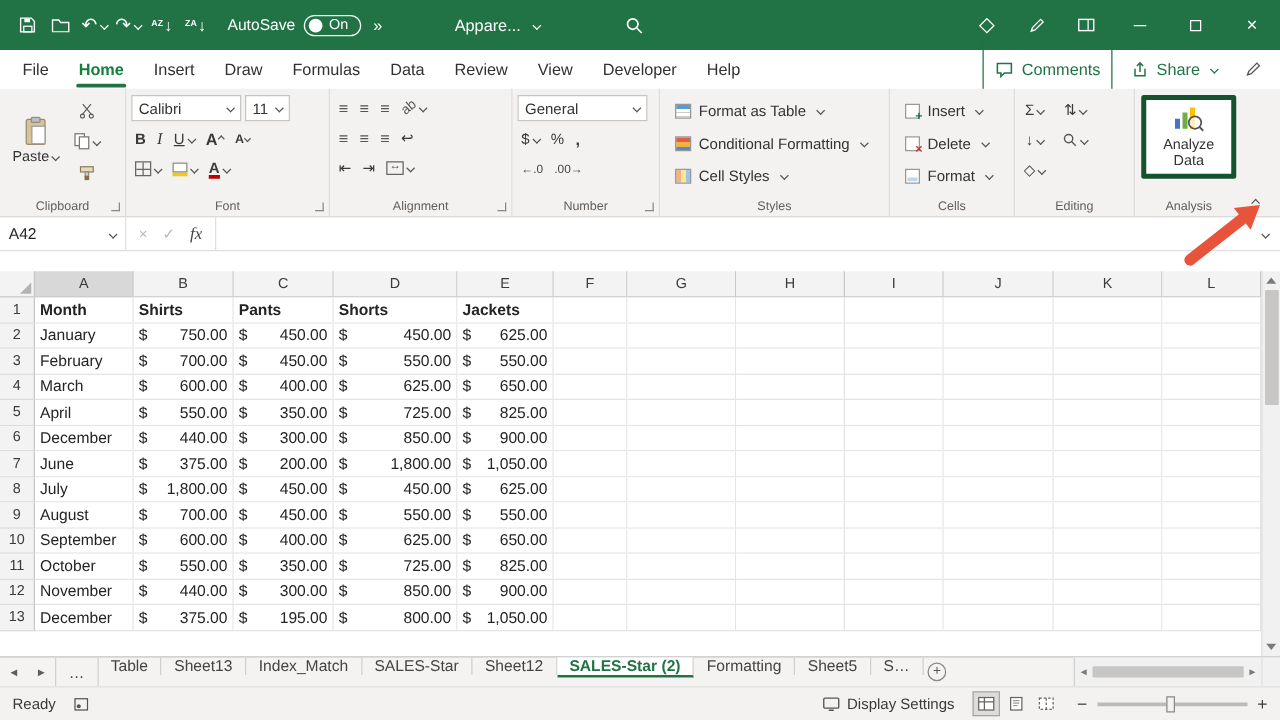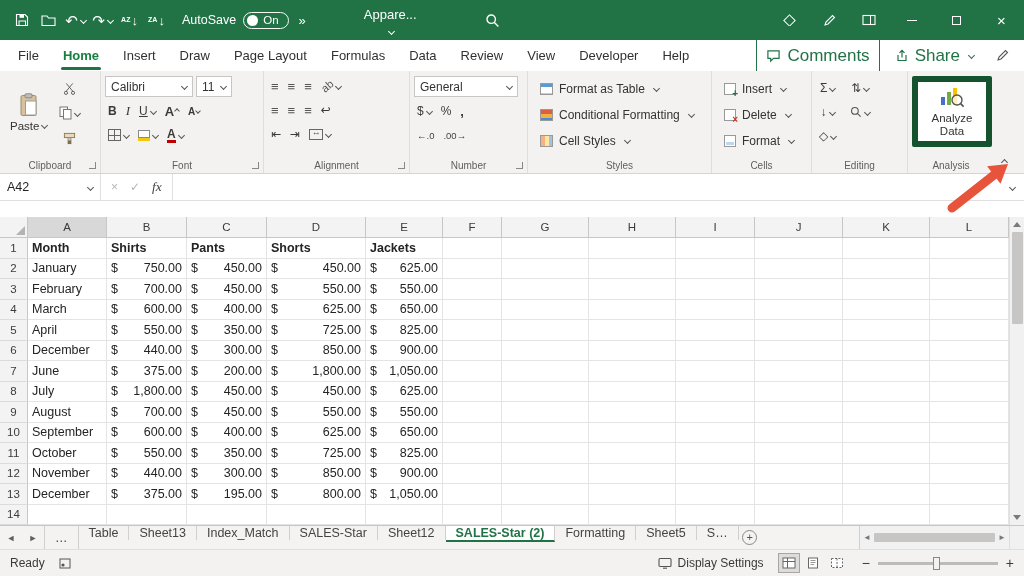--- a/index.html
+++ b/index.html
@@ -16,36 +16,36 @@
   .titlebar{position:absolute;top:0;left:0;width:1024px;height:40px;background:#217346;display:flex;align-items:center;color:#fff;padding-left:8px;}
   .qat{display:flex;align-items:center;}
   .tbtn{height:30px;min-width:27px;display:inline-flex;align-items:center;justify-content:center;color:#fff;}
   .uglyph{font-size:15px;line-height:1;}
   .az{display:inline-flex;flex-direction:column;font-size:7px;line-height:6.5px;font-weight:700;margin-right:1px;}
   .autosave{display:flex;align-items:center;gap:7px;margin-left:12px;font-size:12.5px;}
   .pill{display:inline-flex;align-items:center;gap:5px;border:1px solid rgba(255,255,255,.95);border-radius:10px;padding:1.5px 9px 1.5px 3px;}
   .knob{width:11px;height:11px;border-radius:50%;background:#fff;}
   .on{font-size:11.5px;}
   .qmore{margin-left:10px;font-size:13px;color:#fff;}
-  .doctitle{margin-left:58px;display:flex;align-items:center;gap:7px;font-size:13px;flex-direction:column;}
+  .doctitle{margin-left:58px;display:flex;align-items:center;gap:7px;font-size:13px;}
   .searchbtn{margin-left:62px;}
   .tb-right{margin-left:auto;display:flex;align-items:center;height:40px;}
   .tb-right .tbtn{width:40px;height:40px;}
   .wbtn{width:45px;height:40px;display:inline-flex;align-items:center;justify-content:center;color:#fff;font-size:15px;}
   .minbar{display:inline-block;width:10px;border-top:1.2px solid #fff;}
   .restore-box{display:inline-block;width:9px;height:9px;border:1.2px solid #fff;}
   .diamond{display:inline-block;width:9px;height:9px;border:1.2px solid #fff;transform:rotate(45deg);}
   
   .tabrow{position:absolute;top:40px;left:0;width:1024px;height:31px;background:#fff;display:flex;align-items:stretch;}
   .rtabs{display:flex;align-items:stretch;padding-left:6px;}
   .rtab{padding:0 12px;display:flex;align-items:center;font-size:13px;color:#323130;position:relative;}
   .rtab.active{font-weight:700;color:#15803d;}
   .rtab.active::after{content:"";position:absolute;left:10px;right:10px;bottom:1px;height:3px;background:#217346;border-radius:2px;}
   .tabrow-right{margin-left:auto;display:flex;align-items:center;gap:6px;padding-right:8px;}
-  .crumb{display:flex;align-items:center;gap:6px;color:#217346;font-size:17px;padding:19px 9px;border-radius:3px;}
+  .crumb{display:flex;align-items:center;gap:6px;color:#217346;font-size:13px;padding:19px 9px;border-radius:3px;}
   .crumb.comments{border:1px solid #217346;}
   
   .ribbon{position:absolute;top:71px;left:0;width:1024px;height:103px;background:#F3F2F1;border-bottom:1px solid #D6D4D2;display:flex;}
   .rgroup{position:relative;border-right:1px solid #E0DEDC;display:flex;flex-direction:column;padding:5px 4px 16px;flex:none;}
   .glabel{position:absolute;bottom:2px;left:0;right:0;text-align:center;font-size:10px;color:#605E5C;white-space:nowrap;}
   .launcher{position:absolute;bottom:4px;right:4px;width:7px;height:7px;border-right:1.2px solid #8A8886;border-bottom:1.2px solid #8A8886;}
   .gbody{display:flex;gap:3px;}
   .gbody.col{flex-direction:column;gap:4px;}
   .gbody.row{flex-direction:row;}
   .frow{display:flex;align-items:center;gap:3px;}
@@ -70,21 +70,21 @@
   .dec{font-size:9.5px;color:#444;}
   .comma{font-weight:700;font-size:13px;}
   .stylebtn{display:flex;align-items:center;gap:6px;height:25px;padding:0 8px;font-size:12px;color:#333;white-space:nowrap;}
   .ic-cf{flex:none;width:13px;height:12px;border:1px solid #999;background:linear-gradient(180deg,#E05C43 0 4px,#F0B13F 4px 8px,#4C8BD1 8px 12px);}
   .ic-ft{flex:none;width:13px;height:12px;border:1px solid #999;background:linear-gradient(#5B9BD5 0 3px,rgba(0,0,0,0) 3px),repeating-linear-gradient(180deg,#fff 0 2.5px,#ccc 2.5px 3.2px);}
   .ic-cs{flex:none;width:13px;height:12px;border:1px solid #999;background:linear-gradient(90deg,#F4B183 0 4px,#FFE699 4px 8px,#9DC3E6 8px 13px);}
   .ic-box{flex:none;width:12px;height:12px;border:1px solid #999;background:#fff;position:relative;}
   .ic-ins::after{content:"+";position:absolute;right:-3px;bottom:-5px;color:#1E7145;font-weight:700;font-size:10px;line-height:1;background:transparent;}
   .ic-del::after{content:"×";position:absolute;right:-3px;bottom:-5px;color:#C0392B;font-weight:700;font-size:10px;line-height:1;}
   .ic-fmt::after{content:"";position:absolute;left:1px;right:1px;bottom:1px;height:3px;background:#BDD7EE;}
-  .analyze{background:#fff;border:6px solid #14532d;border-radius:2px;margin:0 auto;padding:3px 6px;}
+  .analyze{background:#fff;border:4px solid #14532d;border-radius:2px;margin:0 auto;padding:3px 6px;}
   .albl{width:56px;text-align:center;line-height:1.15;font-size:11.5px;}
   .ribbon-end{flex:1;position:relative;}
   .collapse{position:absolute;right:12px;bottom:4px;width:18px;height:14px;display:flex;align-items:center;justify-content:center;}
   
   .fbar{position:absolute;top:174px;left:0;width:1024px;height:27px;background:#fff;border-bottom:1px solid #E1DFDD;display:flex;align-items:stretch;}
   .namebox{width:101px;border-right:1px solid #E1DFDD;display:flex;align-items:center;justify-content:space-between;padding:0 7px;font-size:12.5px;}
   .fxzone{display:flex;align-items:center;gap:12px;padding:0 10px;border-right:1px solid #E1DFDD;}
   .fxb{font-size:12px;color:#B8B6B4;}
   .fxb.fx{font-style:italic;font-family:"Liberation Serif",serif;color:#444;font-size:13.5px;}
   .finput{flex:1;}
@@ -211,21 +211,20 @@
     <button class="wbtn">×</button>
   </div>
 </header>
 
 <nav class="tabrow">
   <div class="rtabs">
       <button class="rtab">File</button>
       <button class="rtab active">Home</button>
       <button class="rtab">Insert</button>
       <button class="rtab">Draw</button>
-      <button class="rtab">Page Layout</button>
       <button class="rtab">Formulas</button>
       <button class="rtab">Data</button>
       <button class="rtab">Review</button>
       <button class="rtab">View</button>
       <button class="rtab">Developer</button>
       <button class="rtab">Help</button>
     </div>
   <div class="tabrow-right">
     <button class="crumb comments">
       <span>
@@ -865,35 +864,20 @@
           <span>195.00</span>
         </div>
         <div class="cell cur" style="width: 99px;">
           <span>$</span>
           <span>800.00</span>
         </div>
         <div class="cell cur" style="width: 77px;">
           <span>$</span>
           <span>1,050.00</span>
         </div>
-        <div class="cell" style="width: 59px;"></div>
-        <div class="cell" style="width: 87px;"></div>
-        <div class="cell" style="width: 87px;"></div>
-        <div class="cell" style="width: 79px;"></div>
-        <div class="cell" style="width: 88px;"></div>
-        <div class="cell" style="width: 87px;"></div>
-        <div class="cell" style="width: 79px;"></div>
-      </div>
-      <div class="grow">
-        <div class="rowhdr">14</div>
-        <div class="cell" style="width: 79px;"></div>
-        <div class="cell" style="width: 80px;"></div>
-        <div class="cell" style="width: 80px;"></div>
-        <div class="cell" style="width: 99px;"></div>
-        <div class="cell" style="width: 77px;"></div>
         <div class="cell" style="width: 59px;"></div>
         <div class="cell" style="width: 87px;"></div>
         <div class="cell" style="width: 87px;"></div>
         <div class="cell" style="width: 79px;"></div>
         <div class="cell" style="width: 88px;"></div>
         <div class="cell" style="width: 87px;"></div>
         <div class="cell" style="width: 79px;"></div>
       </div>
     </div>
 </div>

